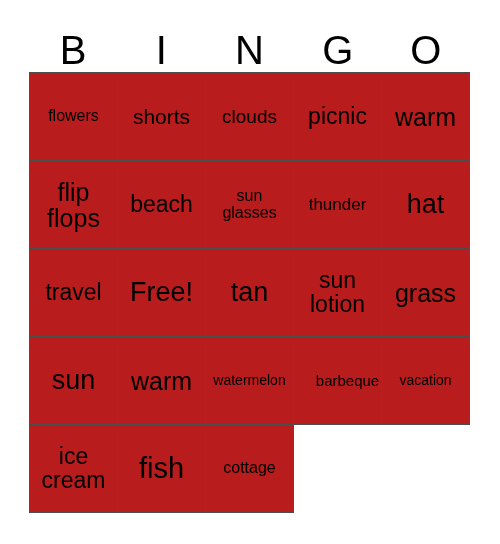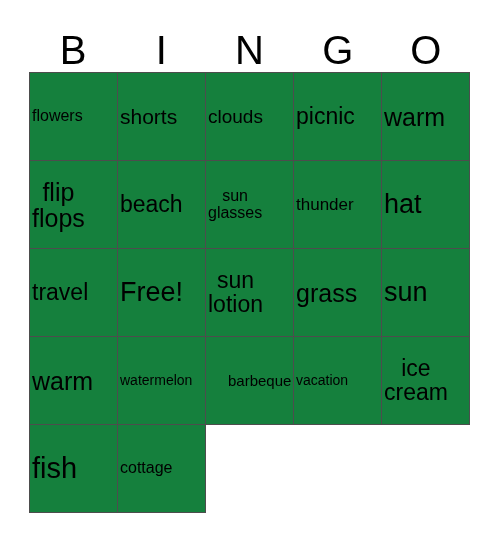--- a/index.html
+++ b/index.html
@@ -59,23 +59,24 @@
     border-left: 1.5px solid #4d4d4d;
     box-sizing: border-box;
     background: #ffffff;
   }
   .bingo-cell {
     border-right: 1.5px solid #4d4d4d;
     border-bottom: 1.5px solid #4d4d4d;
     box-sizing: border-box;
     display: flex;
     align-items: center;
+    justify-content: center;
     text-align: center;
     overflow: hidden;
-    background: #15803d;
+    background: #b91c1c;
     padding: 0 2px;
   }
   .cell-text {
     display: block;
     line-height: 1.04;
     color: #000000;
     white-space: pre-line;
     word-break: normal;
   }
 
@@ -138,20 +139,23 @@
       <div class="bingo-cell">
         <span class="cell-text fs-4xl">hat</span>
       </div>
       <div class="bingo-cell">
         <span class="cell-text fs-2xl">travel</span>
       </div>
       <div class="bingo-cell">
         <span class="cell-text fs-4xl">Free!</span>
       </div>
       <div class="bingo-cell">
+        <span class="cell-text fs-4xl">tan</span>
+      </div>
+      <div class="bingo-cell">
         <span class="cell-text fs-2xl">sun
 lotion</span>
       </div>
       <div class="bingo-cell">
         <span class="cell-text fs-3xl">grass</span>
       </div>
       <div class="bingo-cell">
         <span class="cell-text fs-4xl">sun</span>
       </div>
       <div class="bingo-cell">

